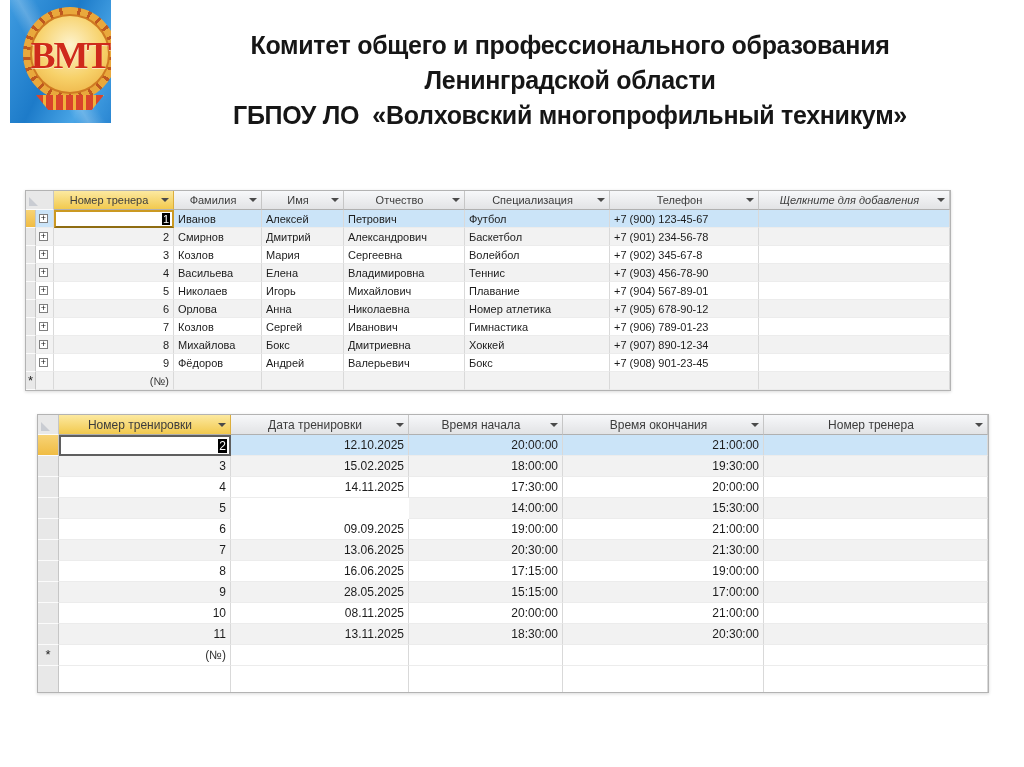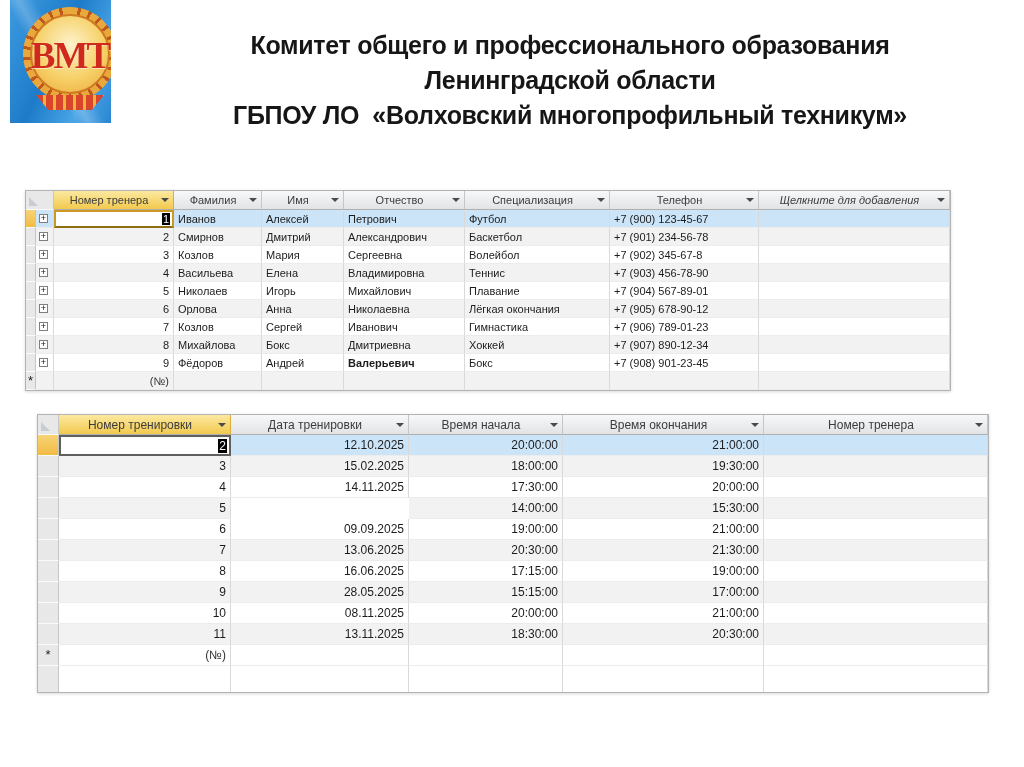--- a/index.html
+++ b/index.html
@@ -191,21 +191,21 @@
       </div>
       <div class="arow drow alt">
         <div class="acell sel" style="width: 10px;"></div>
         <div class="acell expand" style="width: 18px;">
           <div class="plus">+</div>
         </div>
         <div class="acell dcell al-r" style="width: 120px;">6</div>
         <div class="acell dcell al-l" style="width: 88px;">Орлова</div>
         <div class="acell dcell al-l" style="width: 82px;">Анна</div>
         <div class="acell dcell al-l" style="width: 121px;">Николаевна</div>
-        <div class="acell dcell al-l" style="width: 145px;">Лёгкая окончания</div>
+        <div class="acell dcell al-l" style="width: 145px;">Номер атлетика</div>
         <div class="acell dcell al-l" style="width: 149px;">+7 (905) 678-90-12</div>
         <div class="acell dcell al-l" style="width: 191px;"></div>
       </div>
       <div class="arow drow">
         <div class="acell sel" style="width: 10px;"></div>
         <div class="acell expand" style="width: 18px;">
           <div class="plus">+</div>
         </div>
         <div class="acell dcell al-r" style="width: 120px;">7</div>
         <div class="acell dcell al-l" style="width: 88px;">Козлов</div>
@@ -229,21 +229,21 @@
         <div class="acell dcell al-l" style="width: 191px;"></div>
       </div>
       <div class="arow drow">
         <div class="acell sel" style="width: 10px;"></div>
         <div class="acell expand" style="width: 18px;">
           <div class="plus">+</div>
         </div>
         <div class="acell dcell al-r" style="width: 120px;">9</div>
         <div class="acell dcell al-l" style="width: 88px;">Фёдоров</div>
         <div class="acell dcell al-l" style="width: 82px;">Андрей</div>
-        <div class="acell dcell al-l" style="width: 121px; font-weight: bold;">Валерьевич</div>
+        <div class="acell dcell al-l" style="width: 121px;">Валерьевич</div>
         <div class="acell dcell al-l" style="width: 145px;">Бокс</div>
         <div class="acell dcell al-l" style="width: 149px;">+7 (908) 901-23-45</div>
         <div class="acell dcell al-l" style="width: 191px;"></div>
       </div>
       <div class="arow drow newrow alt">
         <div class="acell sel" style="width: 10px;">
           <div class="star">*</div>
         </div>
         <div class="acell expand" style="width: 18px;"></div>
         <div class="acell dcell al-r" style="width: 120px;">(№)</div>

